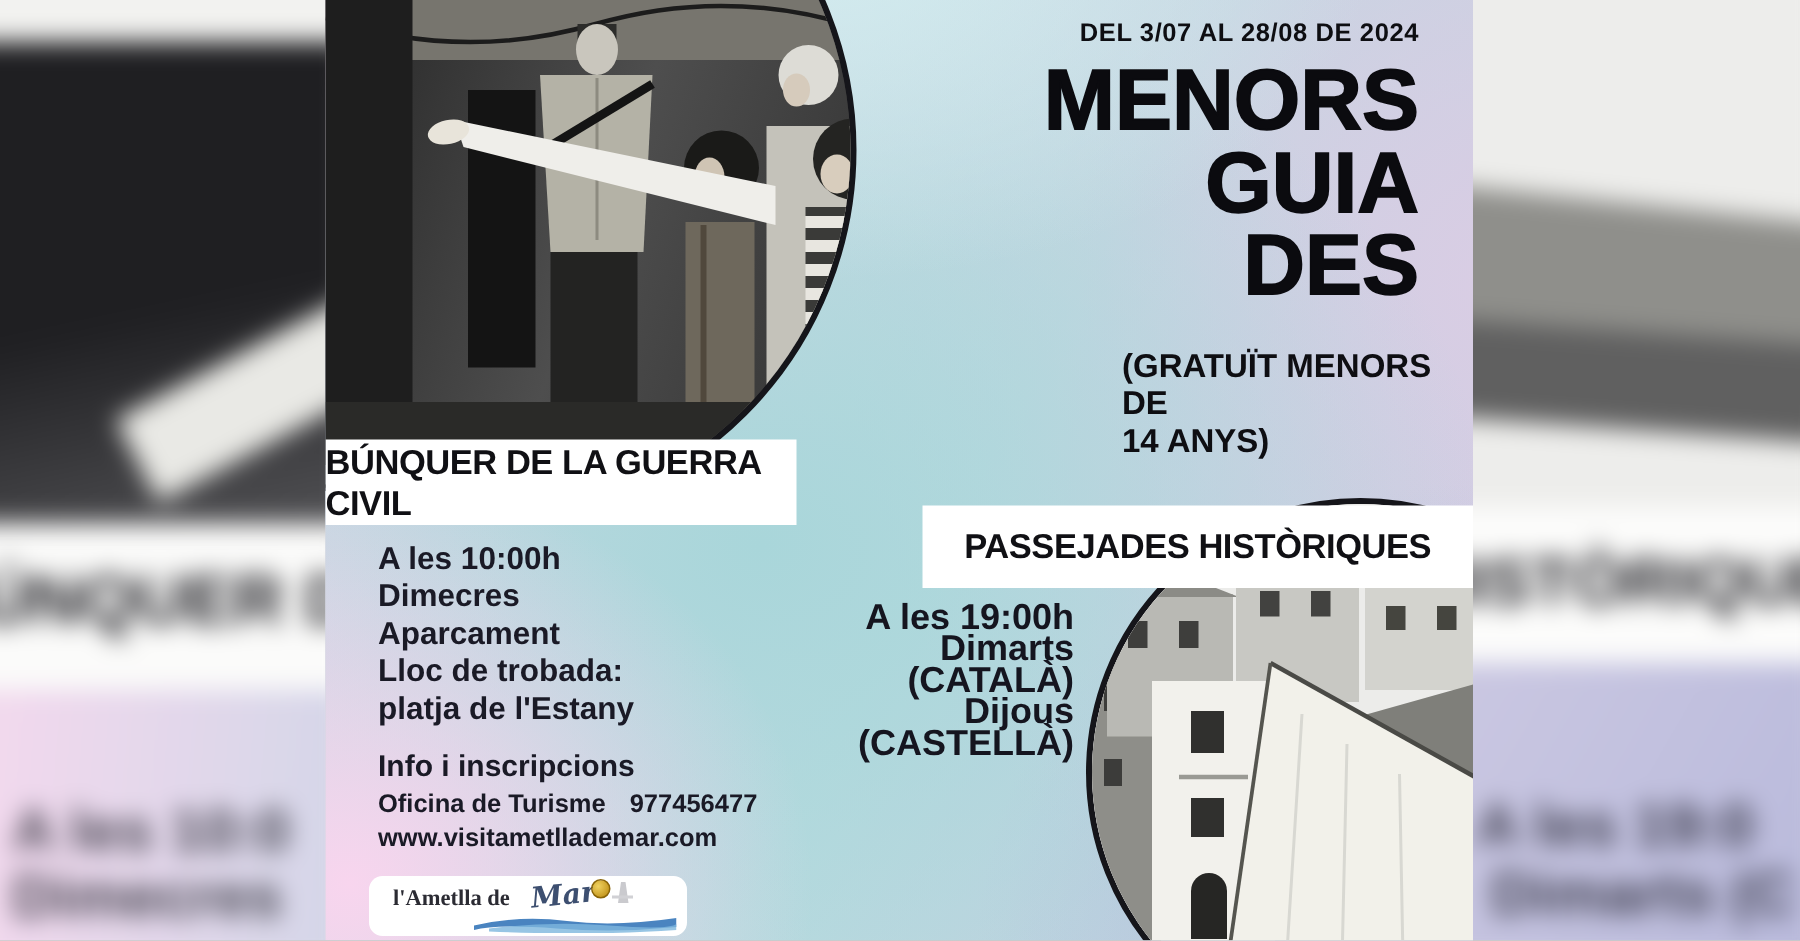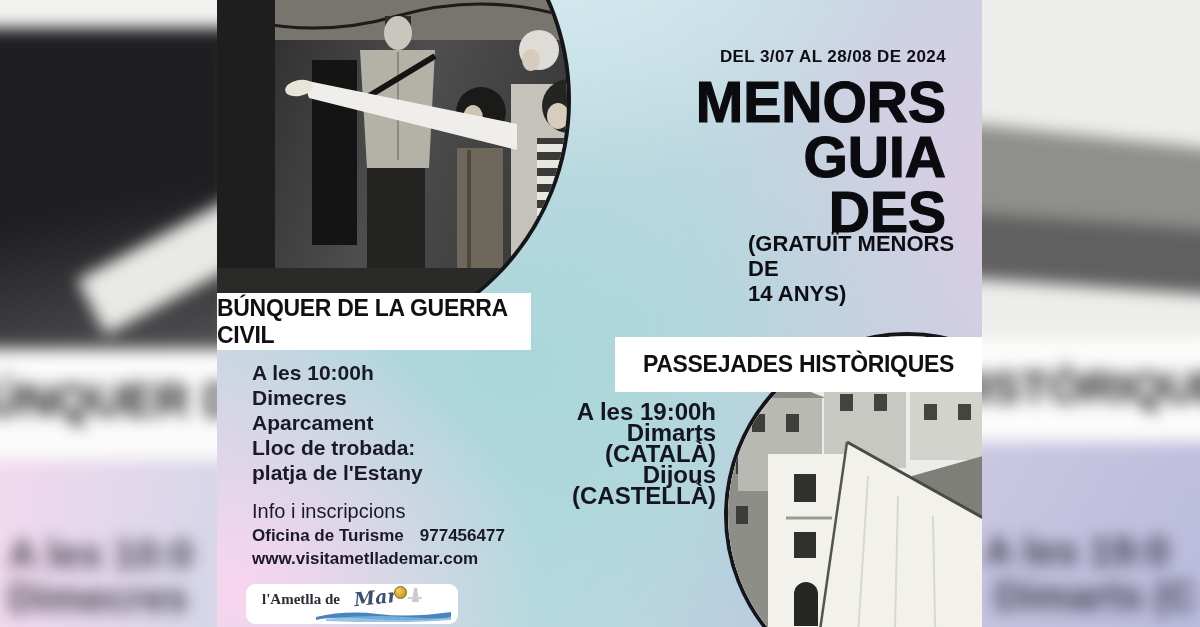--- a/index.html
+++ b/index.html
@@ -51,32 +51,32 @@
   .scene1{position:absolute;left:142px;top:146px;width:360px;height:310px;}
   .scene2{position:absolute;left:0;top:0;width:366px;height:366px;}
 
   .banner{position:absolute;background:#ffffff;display:flex;align-items:center;
           justify-content:center;z-index:3;}
   .banner1{left:0;top:293px;width:314px;height:57px;}
   .banner2{left:398px;top:337px;width:367px;height:55px;}
   .banner-text{font-weight:700;font-size:23px;letter-spacing:-0.3px;color:#101014;}
 
   .title-block{position:absolute;right:36px;top:12px;text-align:right;z-index:4;}
-  .date-line{font-weight:700;font-size:17px;letter-spacing:.4px;margin-bottom:8px;color:#0e0e12;margin-top:35px;}
+  .date-line{font-weight:700;font-size:17px;letter-spacing:.4px;margin-bottom:8px;color:#0e0e12;}
   .title-line{font-weight:700;font-size:57px;line-height:55px;letter-spacing:0;
               color:#0b0b0f;-webkit-text-stroke:1.2px #0b0b0f;}
 
   .price-block{position:absolute;left:531px;top:228px;z-index:4;}
   .price-main{font-weight:700;font-size:27px;color:#0e0e12;-webkit-text-stroke:.6px #0e0e12;}
   .price-note{font-weight:700;font-size:22px;line-height:25px;color:#0e0e12;margin-top:3px;}
 
   .left-details{position:absolute;left:35px;top:360px;z-index:4;
                 font-weight:700;font-size:21px;line-height:25px;color:#1a1a26;}
   .info-block{position:absolute;left:35px;top:498px;z-index:4;color:#1a1a26;}
-  .info-title{font-weight:400;font-size:20px;line-height:26px;}
+  .info-title{font-weight:700;font-size:20px;line-height:26px;}
   .info-line{font-weight:700;font-size:17px;line-height:23px;}
   .info-phone{margin-left:16px;}
   .right-details{position:absolute;right:266px;top:402px;z-index:4;text-align:right;
                  font-weight:700;font-size:24px;line-height:20px;color:#15151f;}
   .right-details div{margin-bottom:1px;}
 
   .logo-box{position:absolute;left:29px;top:584px;width:212px;height:40px;background:#fff;
             border-radius:9px;z-index:4;overflow:hidden;}
   .logo-text{position:absolute;left:16px;top:7px;font-family:"Liberation Serif",serif;
              font-size:15px;font-weight:700;color:#2b2b33;}

